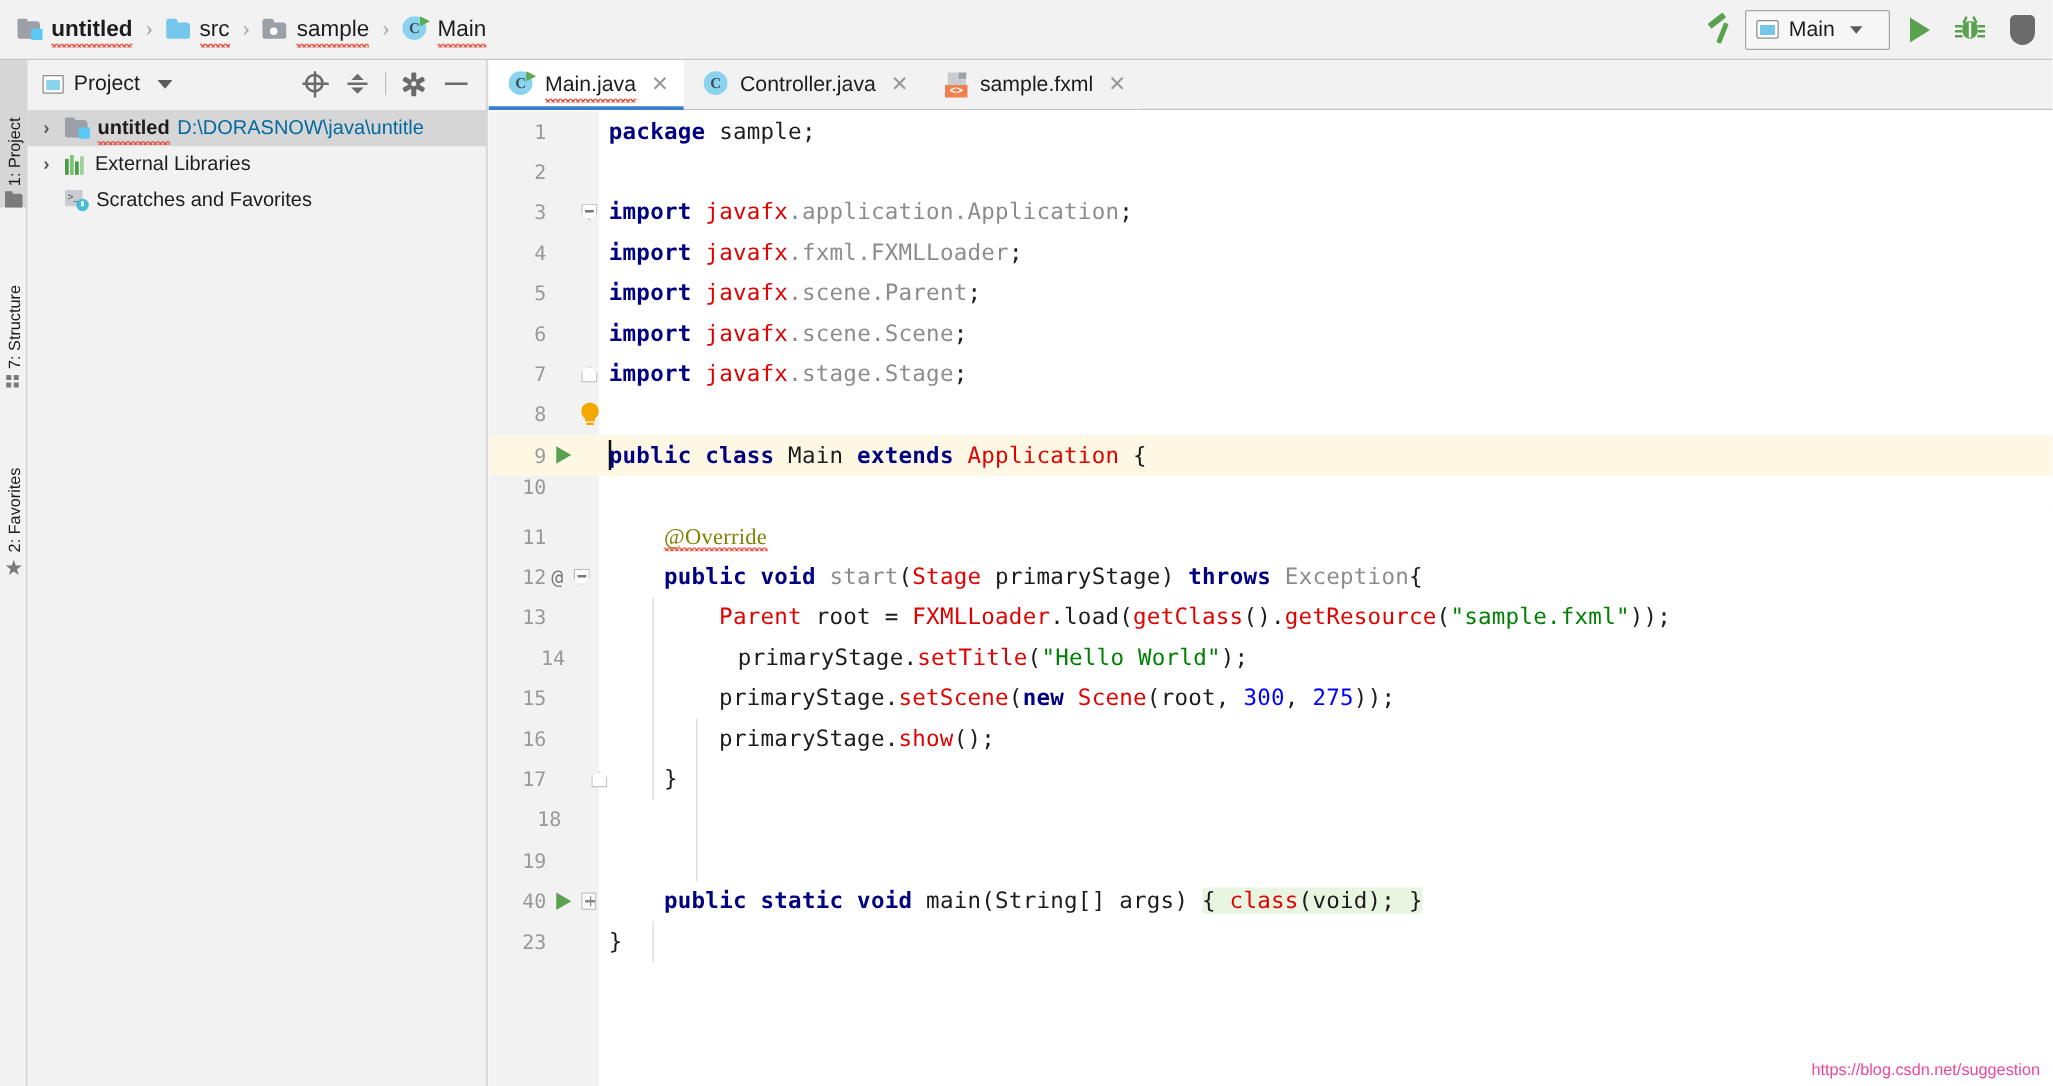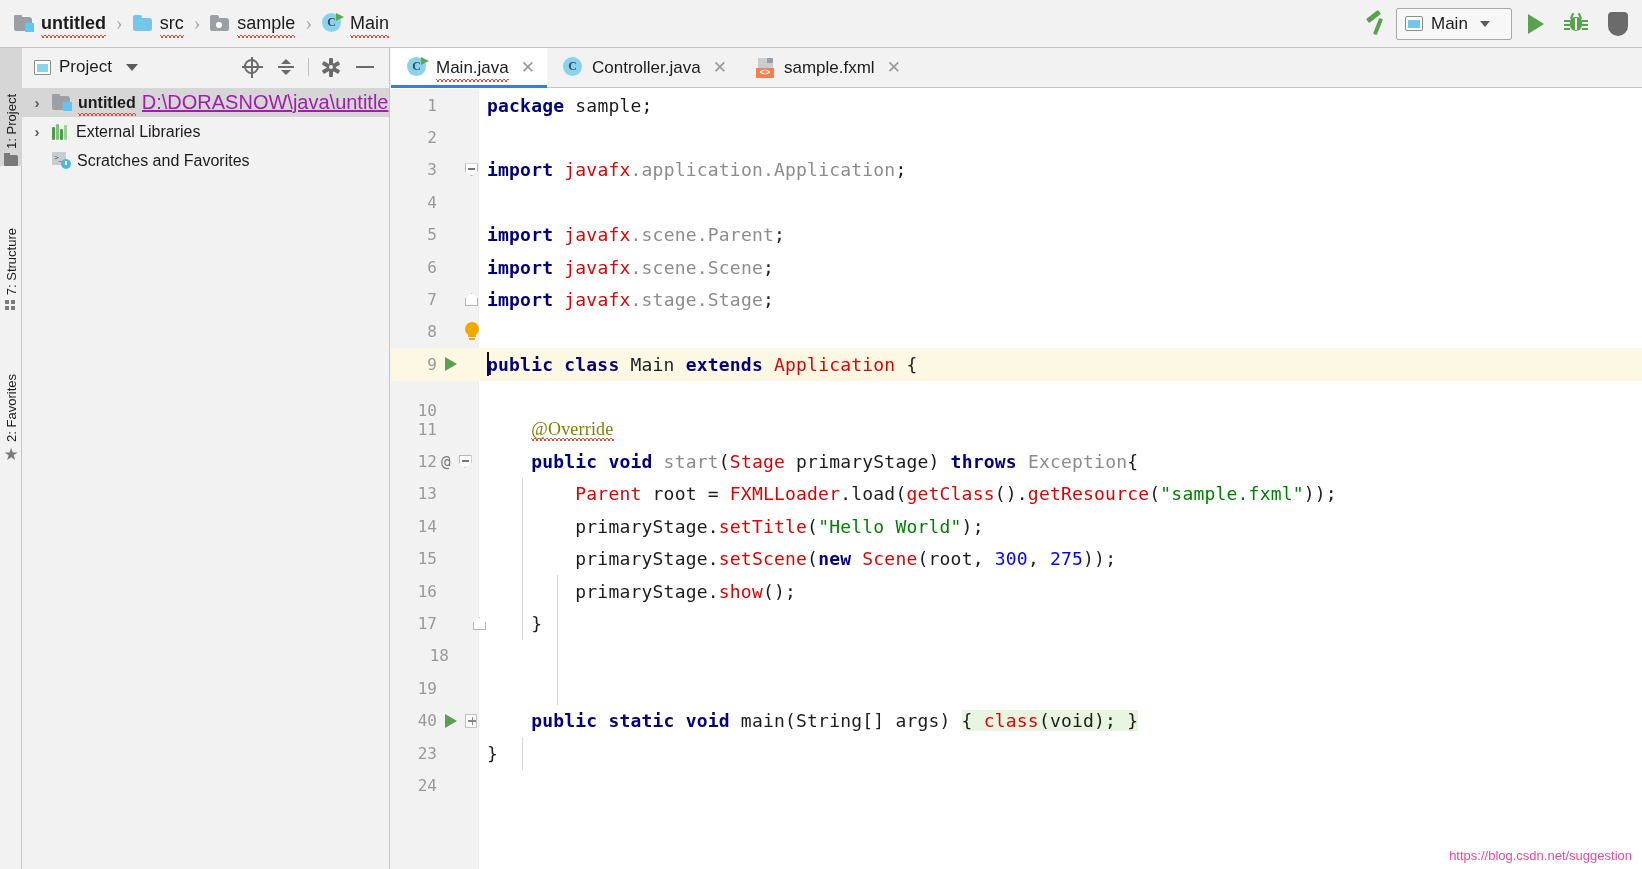--- a/index.html
+++ b/index.html
@@ -342,24 +342,23 @@
   .tw-arrow {
     width:18px; text-align:center;
     font-size:15px; color:#5b5b5b; font-weight:bold;
   }
   .tw-arrow.blank { color:transparent; }
   .tree-label {
     font-size:16px; color:#1c1c1c; position:relative;
   }
   .tree-label.bold { font-weight:bold; }
   .tree-path {
-    font-size:20px; color:#a21caf;
+    font-size:16px; color:#0369a1;
     white-space:nowrap;
     overflow:hidden;
-    text-decoration:underline;
   }
 
   .ico-lib { position:relative; width:18px;height:16px; display:inline-block;}
   .ico-lib i{position:absolute;bottom:0;width:3px;border-radius:1px;}
   .ico-lib .b1{left:0;height:13px;background:#4a9e46;}
   .ico-lib .b2{left:4px;height:16px;background:#7ec17a;}
   .ico-lib .b3{left:8px;height:11px;background:#4a9e46;}
   .ico-lib .b4{left:12px;height:15px;background:#9ecf9b;}
 
   .ico-scratch { position:relative; width:19px; height:17px; display:inline-block;}
@@ -834,20 +833,21 @@
             <span class="sh"></span>
               <span class="mn"></span>
           </span>
         </span>
         <span class="code"><span class="kw">import</span><span class="plain"> </span><span class="err">javafx</span><span class="gray">.application.Application</span><span class="plain">;</span></span>
       </div>
 
       <div class="crow" style="top:97.2px;">
         <span class="ln">4</span>
         <span class="gicon"></span>
+        <span class="code"><span class="kw">import</span><span class="plain"> </span><span class="err">javafx</span><span class="gray">.fxml.FXMLLoader</span><span class="plain">;</span></span>
       </div>
 
       <div class="crow" style="top:129.6px;">
         <span class="ln">5</span>
         <span class="gicon"></span>
         <span class="code"><span class="kw">import</span><span class="plain"> </span><span class="err">javafx</span><span class="gray">.scene.Parent</span><span class="plain">;</span></span>
       </div>
 
       <div class="crow" style="top:162px;">
         <span class="ln">6</span>
@@ -879,21 +879,21 @@
 
       <div class="crow current" style="top:259.2px;">
         <span class="ln">9</span>
         <span class="gicon">
           <span class="g-run"></span>
         </span>
         <span class="caret" style="left:96px; top:4px;"></span>
         <span class="code"><span class="kw">public class</span><span class="plain"> Main </span><span class="kw">extends</span><span class="plain"> </span><span class="err">Application</span><span class="plain"> {</span></span>
       </div>
 
-      <div class="crow" style="top:305px;padding-left:48px;">
+      <div class="crow" style="top:284px;padding-left:48px;">
         <span class="ln">10</span>
         <span class="gicon"></span>
         <span class="code"></span>
       </div>
 
       <div class="crow" style="top:324px;">
         <span class="ln">11</span>
         <span class="gicon"></span>
         <span class="code"><span class="plain">    </span><span class="anno anno-squig">@Override</span></span>
       </div>
@@ -909,21 +909,21 @@
         </span>
         <span class="code"><span class="plain">    </span><span class="kw">public void</span><span class="plain"> </span><span class="gray">start</span><span class="plain">(</span><span class="err">Stage</span><span class="plain"> primaryStage) </span><span class="kw">throws</span><span class="plain"> </span><span class="gray">Exception</span><span class="plain">{</span></span>
       </div>
 
       <div class="crow" style="top:388.8px;">
         <span class="ln">13</span>
         <span class="gicon"></span>
         <span class="code"><span class="plain">        </span><span class="err">Parent</span><span class="plain"> root = </span><span class="err">FXMLLoader</span><span class="plain">.</span><span class="plain">load(</span><span class="err">getClass</span><span class="plain">().</span><span class="err">getResource</span><span class="plain">(</span><span class="str">"sample.fxml"</span><span class="plain">));</span></span>
       </div>
 
-      <div class="crow" style="top:421.2px;">
+      <div class="crow" style="top:421.2px;margin-left:15px;">
         <span class="ln">14</span>
         <span class="gicon"></span>
         <span class="code"><span class="plain">        primaryStage.</span><span class="err">setTitle</span><span class="plain">(</span><span class="str">"Hello World"</span><span class="plain">);</span></span>
       </div>
 
       <div class="crow" style="top:453.6px;">
         <span class="ln">15</span>
         <span class="gicon"></span>
         <span class="code"><span class="plain">        primaryStage.</span><span class="err">setScene</span><span class="plain">(</span><span class="kw">new</span><span class="plain"> </span><span class="err">Scene</span><span class="plain">(root, </span><span class="num">300</span><span class="plain">, </span><span class="num">275</span><span class="plain">));</span></span>
       </div>
@@ -967,23 +967,18 @@
         </span>
         <span class="code"><span class="plain">    </span><span class="kw">public static void</span><span class="plain"> main(String[] args) </span><span class="foldbg plain">{ </span><span class="foldbg err">class</span><span class="foldbg plain">(void); }</span></span>
       </div>
 
       <div class="crow" style="top:648px;">
         <span class="ln">23</span>
         <span class="gicon"></span>
         <span class="code"><span class="plain">}</span></span>
       </div>
 
-      <div class="crow" style="top:680.4px;">
-        <span class="ln">24</span>
-        <span class="gicon"></span>
-        <span class="code"></span>
-      </div>
 
       <div class="watermark">https://blog.csdn.net/suggestion</div>
     </div>
   </div>
 
 </div>
 
 </body></html>

